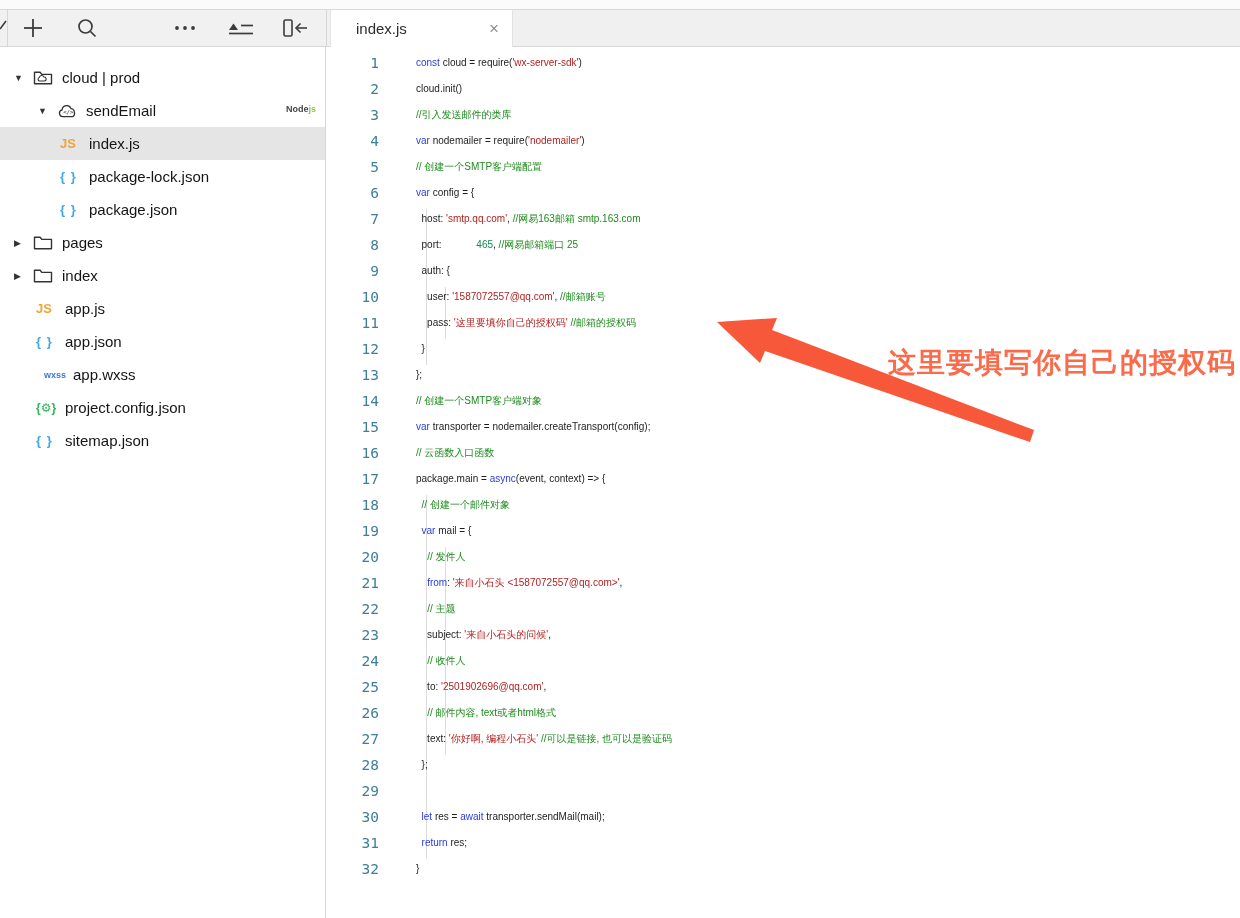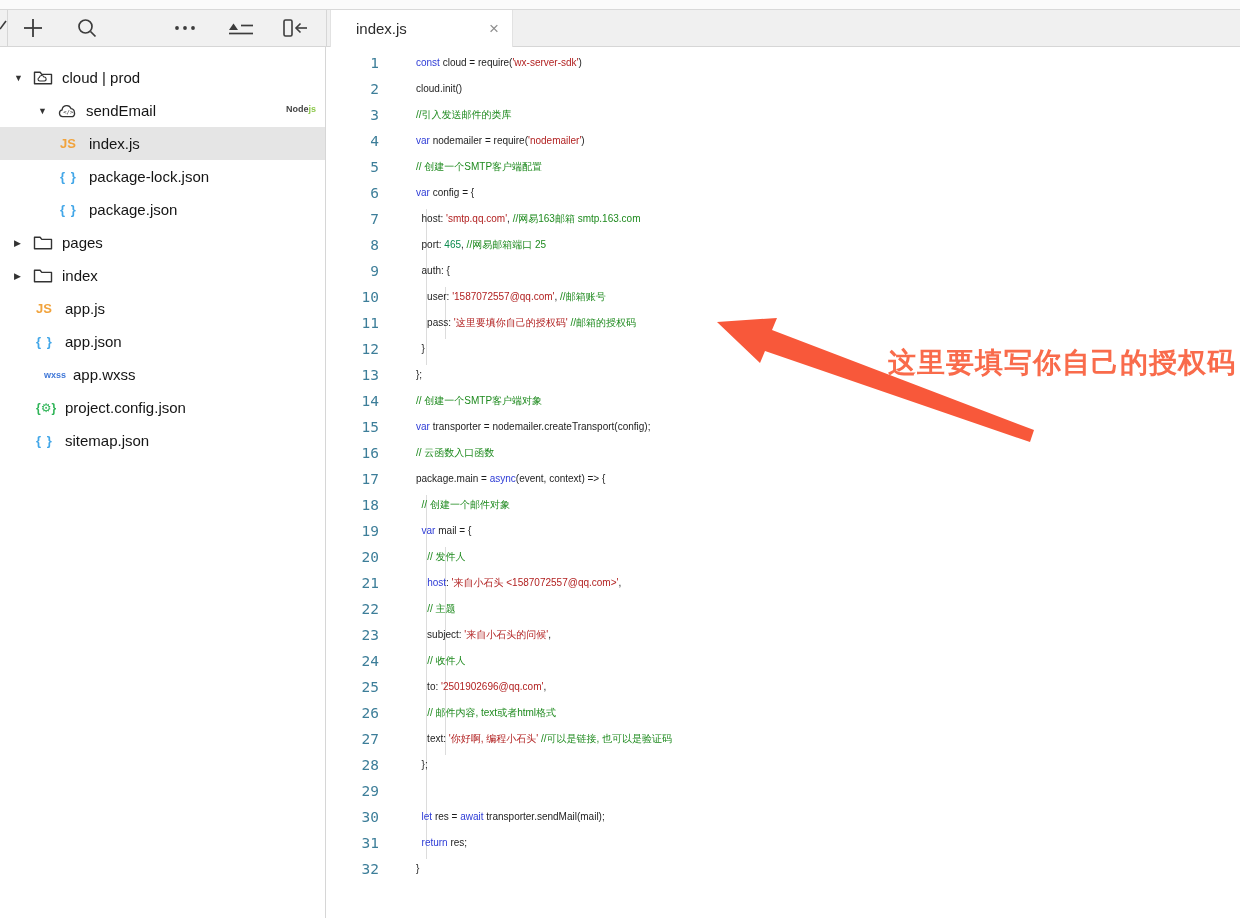--- a/index.html
+++ b/index.html
@@ -32,21 +32,21 @@
   .badge{position:absolute;right:9px;top:10px;font-size:9px;font-weight:bold;letter-spacing:0;}
   
   #editor{position:absolute;left:327px;top:47px;width:913px;height:871px;background:#ffffff;}
   #code{padding-top:3px;position:relative;}
   .cl{display:flex;height:26px;line-height:26px;}
   .ln{width:52px;flex:none;text-align:right;font-family:"DejaVu Sans Mono","Liberation Mono",monospace;font-size:14.5px;color:var(--ln,#3d7e99);}
   .lt{margin-left:37px;white-space:pre;font-family:Liberation Sans, sans-serif;font-size:10px;color:#1d1d1d;}
   .tk-kw{color:var(--kw,#2d3bd6);}
   .tk-str{color:var(--str,#b22222);}
   .tk-com{color:var(--com,#1e8a1e);}
-  .tk-num{color:var(--num,#0b8a4e);}
+  .tk-num{color:var(--num,#0b8a4e);margin-left:32px;}
   .guide{position:absolute;width:1px;background:#dcdcdc;}
   
   #ann{position:absolute;left:888px;top:344px;font-size:28px;font-weight:600;color:var(--ann,#f96b4b);white-space:nowrap;letter-spacing:1px;}
   #arrowsvg{position:absolute;left:0;top:0;width:1240px;height:918px;pointer-events:none;}
   svg{display:block;}
 </style>
 </head>
 <body>
 
 <div id="topstrip"></div>
@@ -272,21 +272,21 @@
       <div class="cl">
         <span class="ln">19</span>
         <span class="lt"><span>  </span><span class="tk-kw">var</span><span> mail = {</span></span>
       </div>
       <div class="cl">
         <span class="ln">20</span>
         <span class="lt"><span>    </span><span class="tk-com">// 发件人</span></span>
       </div>
       <div class="cl">
         <span class="ln">21</span>
-        <span class="lt"><span>    </span><span class="tk-kw">host</span><span>: </span><span class="tk-str">'来自小石头 &lt;1587072557@qq.com&gt;'</span><span>,</span></span>
+        <span class="lt"><span>    </span><span class="tk-kw">from</span><span>: </span><span class="tk-str">'来自小石头 &lt;1587072557@qq.com&gt;'</span><span>,</span></span>
       </div>
       <div class="cl">
         <span class="ln">22</span>
         <span class="lt"><span>    </span><span class="tk-com">// 主题</span></span>
       </div>
       <div class="cl">
         <span class="ln">23</span>
         <span class="lt"><span>    subject: </span><span class="tk-str">'来自小石头的问候'</span><span>,</span></span>
       </div>
       <div class="cl">

